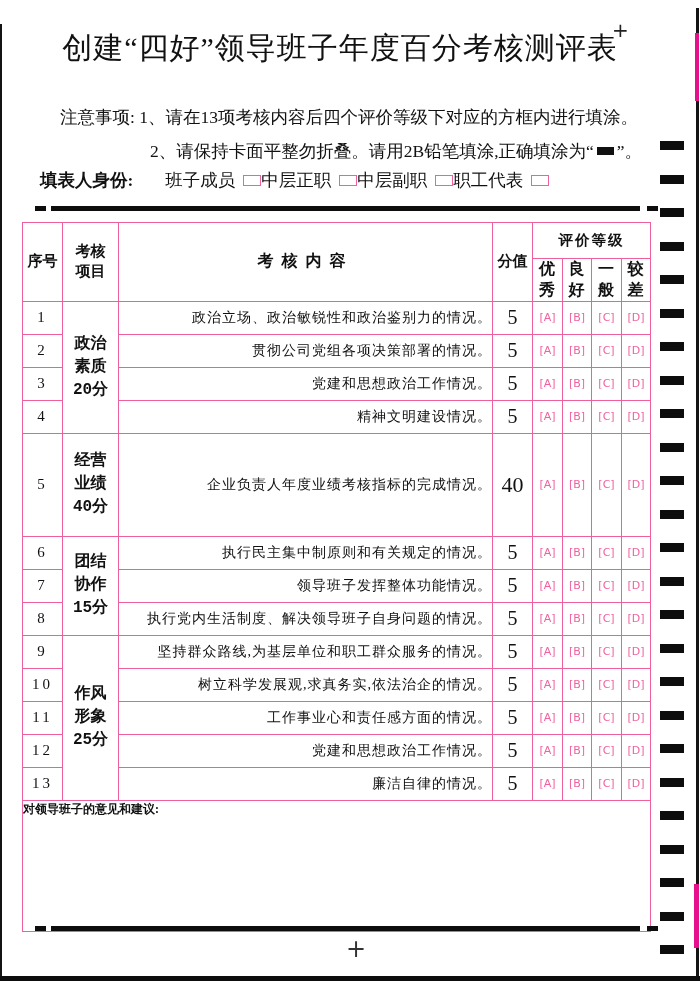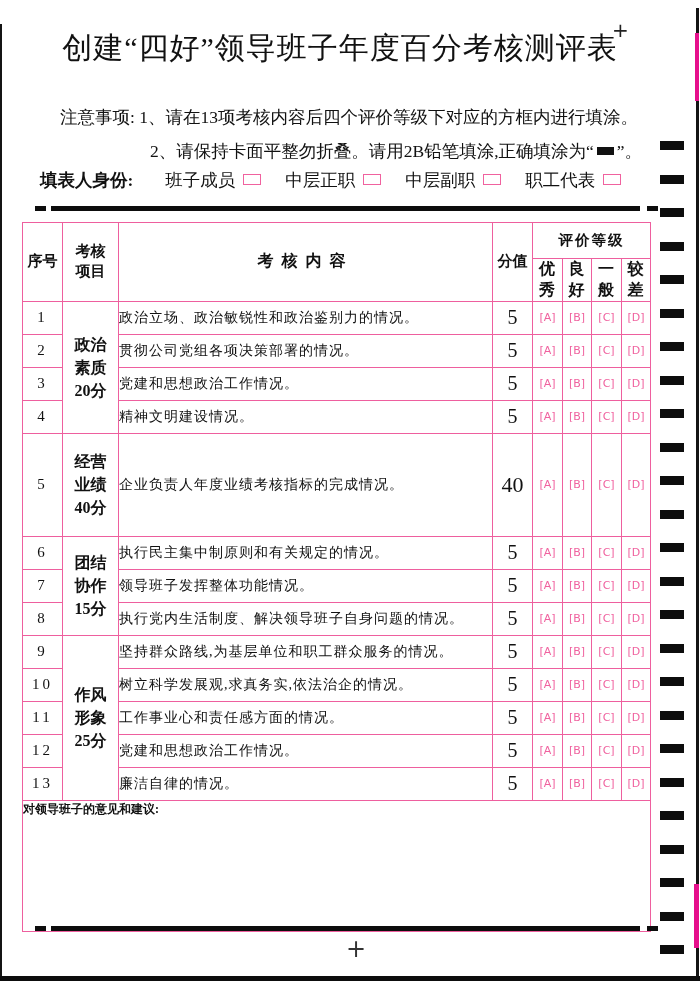--- a/index.html
+++ b/index.html
@@ -27,21 +27,21 @@
   .notices{position:absolute;left:60px;top:100px;width:600px;font-size:17.5px;line-height:34px;}
   .notice-label{font-weight:normal;text-align:center;}
   .notice-l2{padding-left:90px;font-family:Liberation Serif, serif;}
   .fillmark{
     display:inline-block;width:17px;height:8px;background:#111;
     vertical-align:middle;margin:0 3px 3px 3px;
   }
 
   .identity{position:absolute;left:40px;top:168px;width:620px;display:flex;align-items:center;font-size:17.5px;}
   .identity-label{font-weight:bold;margin-right:32px;}
-  .identity-opt{margin-right:24px;white-space:nowrap;font-family:Liberation Mono, monospace;}
+  .identity-opt{white-space:nowrap;}
   .chkbox{
     display:inline-block;width:16px;height:9px;border:1.5px solid var(--pinktext);
     vertical-align:middle;margin-left:8px;margin-bottom:3px;background:#fff;
   }
 
   
   .bar{position:absolute;background:#0d0d0d;height:5px;}
   .tmark{position:absolute;left:660px;width:24px;height:9px;background:#0d0d0d;}
 
   
@@ -62,22 +62,22 @@
   tr.rh td{height:32px;}
   tr.rh5 td{height:102px;}
   tr.sugg td{height:130px;}
 
   td.hd{text-align:center;font-weight:bold;font-size:15px;line-height:1.3;}
   td.hd-content{letter-spacing:8px;font-size:16px;}
   td.hd-grade{letter-spacing:2px;font-size:14.5px;}
   td.hd-sub{font-size:16px;letter-spacing:1px;}
   td.no{text-align:center;font-size:15px;letter-spacing:3px;}
   td.group{text-align:center;font-weight:bold;font-size:16px;line-height:23px;
-           font-family:Liberation Serif, serif;}
-  td.content{text-align:left;padding-left:16px;font-size:14px;letter-spacing:1px;}
+           font-family:Liberation Mono, monospace;}
+  td.content{text-align:right;padding-left:16px;font-size:14px;letter-spacing:1px;}
   td.score{text-align:center;font-size:20px;}
   td.score-big{font-size:22px;}
   td.mark{text-align:center;font-size:11px;color:var(--pinktext);
           font-family:"DejaVu Sans",sans-serif;}
   td.suggestion{vertical-align:top;text-align:left;padding:12px 0 0 14px;
                 font-weight:bold;font-size:12px;}
 </style>
 </head>
 <body>
 

